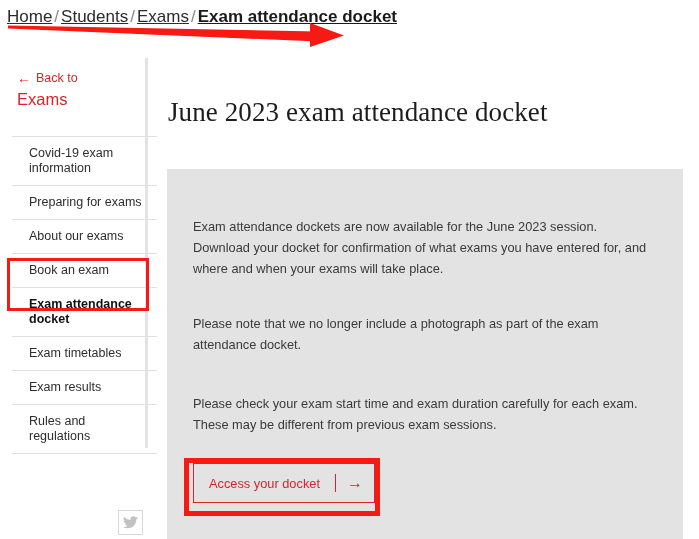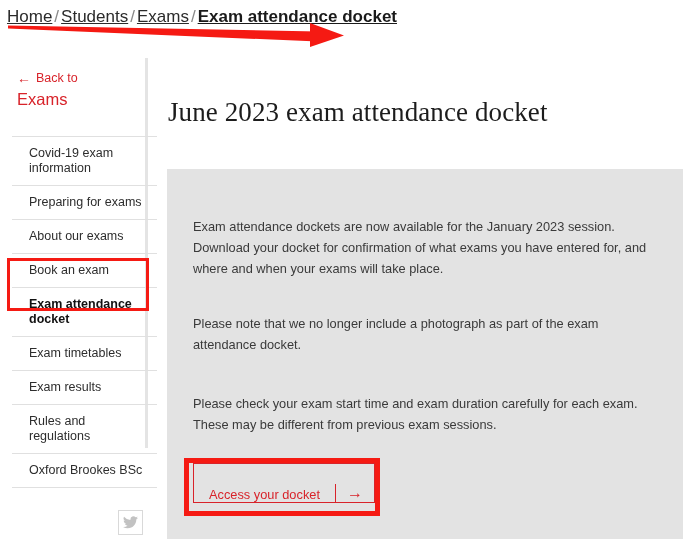--- a/index.html
+++ b/index.html
@@ -174,21 +174,21 @@
     font-size: 12.8px;
     line-height: 21px;
     color: #3a3a3a;
   }
   .panel p.p2 { margin-bottom: 38px; }
   .panel p.p3 { margin-bottom: 28px; }
 
   
   .cta {
     display: inline-flex;
-    align-items: flex-end;
+    align-items: center;
     border: 1px solid #d8232a;
     background: transparent;
     height: 40px;
     cursor: pointer;
     padding: 0;
   }
   .cta-label {
     display: flex;
     align-items: center;
     padding: 0 15px;
@@ -242,38 +242,37 @@
 
   <ul class="nav-list">
     <li class="two-line">Covid-19 exam information</li>
     <li>Preparing for exams</li>
     <li>About our exams</li>
     <li>Book an exam</li>
     <li class="two-line active">Exam attendance docket</li>
     <li>Exam timetables</li>
     <li>Exam results</li>
     <li class="two-line">Rules and regulations</li>
-    <li>Oxford Brookes BSc</li>
   </ul>
 </div>
 
 <div class="annot-box-nav"></div>
 
 <div class="social">
   <svg width="15" height="13" viewBox="0 0 24 20">
     <path fill="#c2c2c2" d="M23.95 2.37a9.7 9.7 0 0 1-2.82.78A4.86 4.86 0 0 0 23.28.49a9.8 9.8 0 0 1-3.1 1.19A4.88 4.88 0 0 0 11.8 5.02c0 .38.04.75.12 1.1A13.85 13.85 0 0 1 1.66.9a4.88 4.88 0 0 0 1.5 6.5 4.83 4.83 0 0 1-2.2-.61v.06a4.88 4.88 0 0 0 3.9 4.78 4.85 4.85 0 0 1-2.2.08 4.88 4.88 0 0 0 4.55 3.38A9.78 9.78 0 0 1 0 17.1a13.8 13.8 0 0 0 7.47 2.19c9.05 0 14.1-7.5 13.79-14.23a9.86 9.86 0 0 0 2.69-2.7z"></path>
   </svg>
 </div>
 
 <div class="main">
   <h1 class="page-title">June 2023 exam attendance docket</h1>
 
   <div class="panel">
     <div class="panel-inner">
-      <p class="p1">Exam attendance dockets are now available for the January 2023 session. Download your docket for confirmation of what exams you have entered for, and where and when your exams will take place.</p>
+      <p class="p1">Exam attendance dockets are now available for the June 2023 session. Download your docket for confirmation of what exams you have entered for, and where and when your exams will take place.</p>
       <p class="p2">Please note that we no longer include a photograph as part of the exam attendance docket.</p>
       <p class="p3">Please check your exam start time and exam duration carefully for each exam. These may be different from previous exam sessions.</p>
 
       <button class="cta">
         <span class="cta-label">Access your docket</span>
         <span class="cta-arrow">→</span>
       </button>
     </div>
   </div>
 </div>

